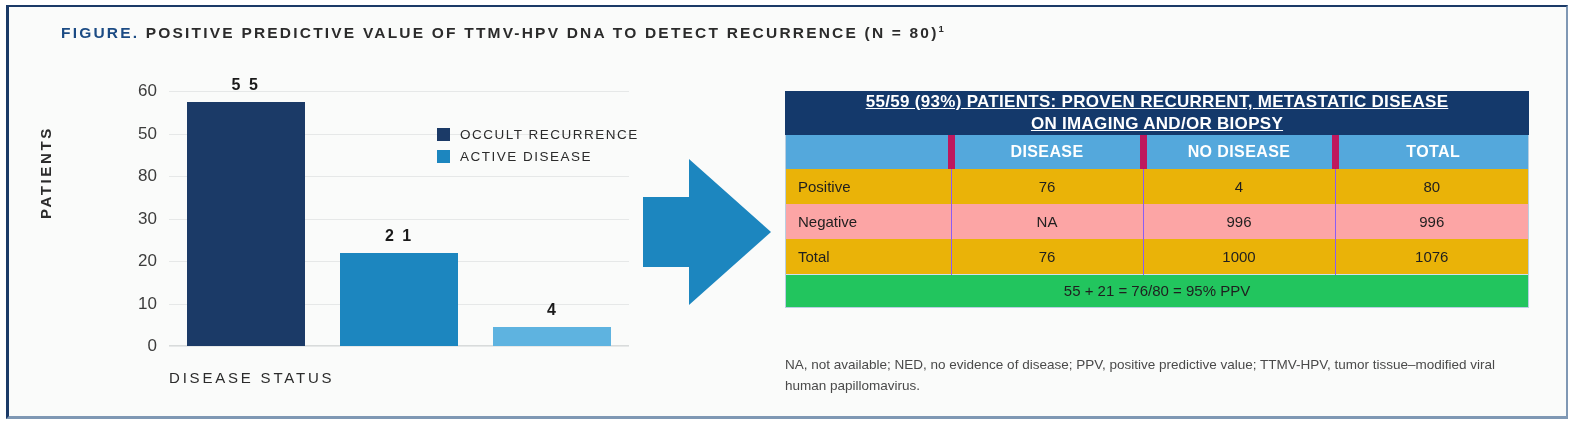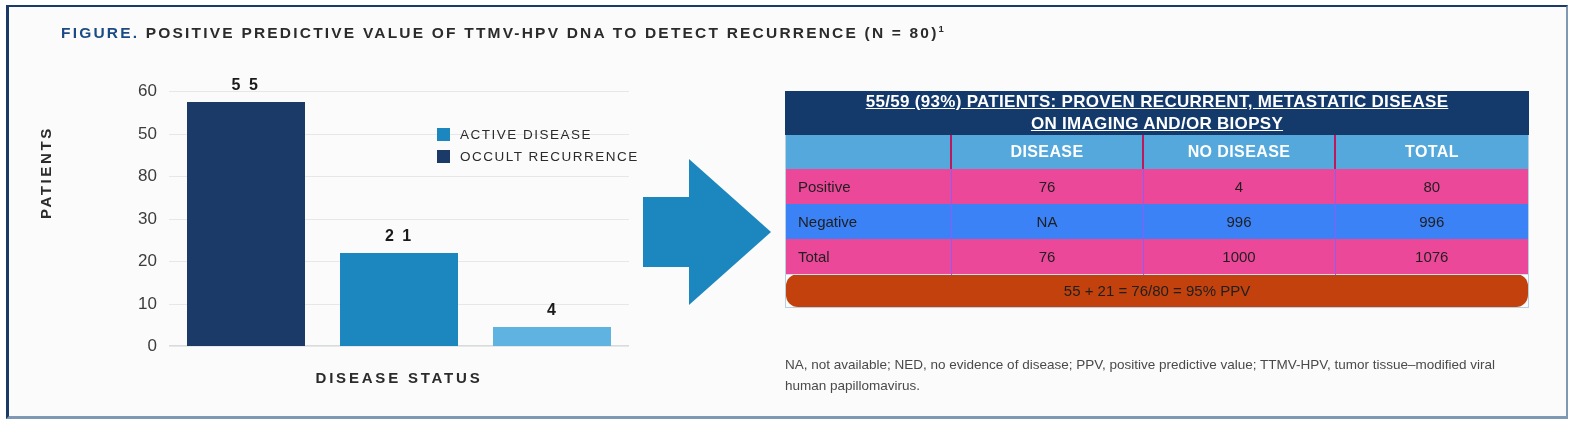--- a/index.html
+++ b/index.html
@@ -48,21 +48,21 @@
     letter-spacing: 2px;
   }
   #y-axis-title {
     position: absolute; left: 18px; top: 150px;
     font-size: 15px; font-weight: bold; letter-spacing: 2.6px;
     color: #2b2b2b; transform: rotate(-90deg); transform-origin: left top;
     white-space: nowrap;
   }
   #x-axis-title {
     position: absolute; left: 150px; top: 300px; width: 460px;
-    text-align: center; font-size: 15px; font-weight: bold;
+    font-size: 15px; font-weight: normal;
     letter-spacing: 2.8px; color: #2b2b2b;
   }
   #legend { position: absolute; left: 418px; top: 54px; }
   .legend-row { display: flex; align-items: center; height: 22px; }
   .legend-swatch { width: 13px; height: 13px; margin-right: 10px; flex: none; }
   .legend-text { font-size: 13.5px; letter-spacing: 1.5px; color: #2b2b2b; white-space: nowrap; }
 
   
   #arrow { position: absolute; left: 634px; top: 152px; width: 128px; height: 146px; }
 
@@ -72,33 +72,33 @@
   #data-table td, #data-table th { padding: 0; text-decoration: underline; }
   .t-banner {
     background: #14396b; color: #ffffff;
     font-size: 17px; font-weight: bold; letter-spacing: 0.3px;
     text-align: center; line-height: 1.3; padding: 11px 16px 12px 16px;
   }
   .t-head {
     background: #54a8dc; color: #ffffff;
     font-size: 16px; font-weight: bold; letter-spacing: 0.4px;
     text-align: center; height: 34px;
-    border-left: 2px solid #be185d;
+    border-left: 7px solid #be185d;
   }
   .t-head.first { border-left: none; }
   .t-cell {
     font-size: 15px; color: #1f1f1f; text-align: center;
     height: 35px; border-left: 1px solid #8b5cf6;
   }
   .t-cell.rowlabel { text-align: left; padding-left: 12px; border-left: none; }
-  tr.row-a .t-cell { background: #ec4899; }
-  tr.row-b .t-cell { background: #3b82f6; margin-left: 40px; }
+  tr.row-a .t-cell { background: #eab308; }
+  tr.row-b .t-cell { background: #fca5a5; margin-left: 40px; }
   .t-foot {
-    background: #c2410c; color: #1f1f1f; font-size: 15px;
-    text-align: center; height: 33px; border-top: 1px solid #cfe0ee; border-radius: 12px;
+    background: #22c55e; color: #1f1f1f; font-size: 15px;
+    text-align: center; height: 33px; border-top: 1px solid #cfe0ee;
   }
   #table-frame { border: 1px solid #b9cfe2; border-top: none; }
   #footnote {
     position: absolute; left: 776px; top: 348px; width: 752px;
     font-size: 13.5px; line-height: 1.55; color: #4a4a4a;
   }
 </style>
 </head>
 <body>
 
@@ -135,26 +135,26 @@
         <div class="bar" style="left: 171px; width: 118px; height: 93.5px; background: rgb(28, 134, 191);"></div>
         <div class="bar-label" style="left: 160px; top: 135.5px;">2 1</div>
         <div class="bar" style="left: 324.333px; width: 118px; height: 19.125px; background: rgb(94, 179, 224);"></div>
         <div class="bar-label" style="left: 313.333px; top: 209.875px;">4</div>
       </div>
 
     <div id="x-axis-title">DISEASE STATUS</div>
 
     <div id="legend">
       <div class="legend-row">
+        <span class="legend-swatch" style="background: rgb(27, 58, 103);"></span>
+        <span class="legend-text">OCCULT RECURRENCE</span>
+      </div>
+      <div class="legend-row">
         <span class="legend-swatch" style="background: rgb(28, 134, 191);"></span>
         <span class="legend-text">ACTIVE DISEASE</span>
-      </div>
-      <div class="legend-row">
-        <span class="legend-swatch" style="background: rgb(27, 58, 103);"></span>
-        <span class="legend-text">OCCULT RECURRENCE</span>
       </div>
     </div>
   </div>
 
   <div id="arrow">
     <svg width="128" height="146" viewBox="0 0 128 146" xmlns="http://www.w3.org/2000/svg">
       <polygon points="0,38 46,38 46,0 128,73 46,146 46,108 0,108" fill="#1c86bf"></polygon>
     </svg>
   </div>
 

